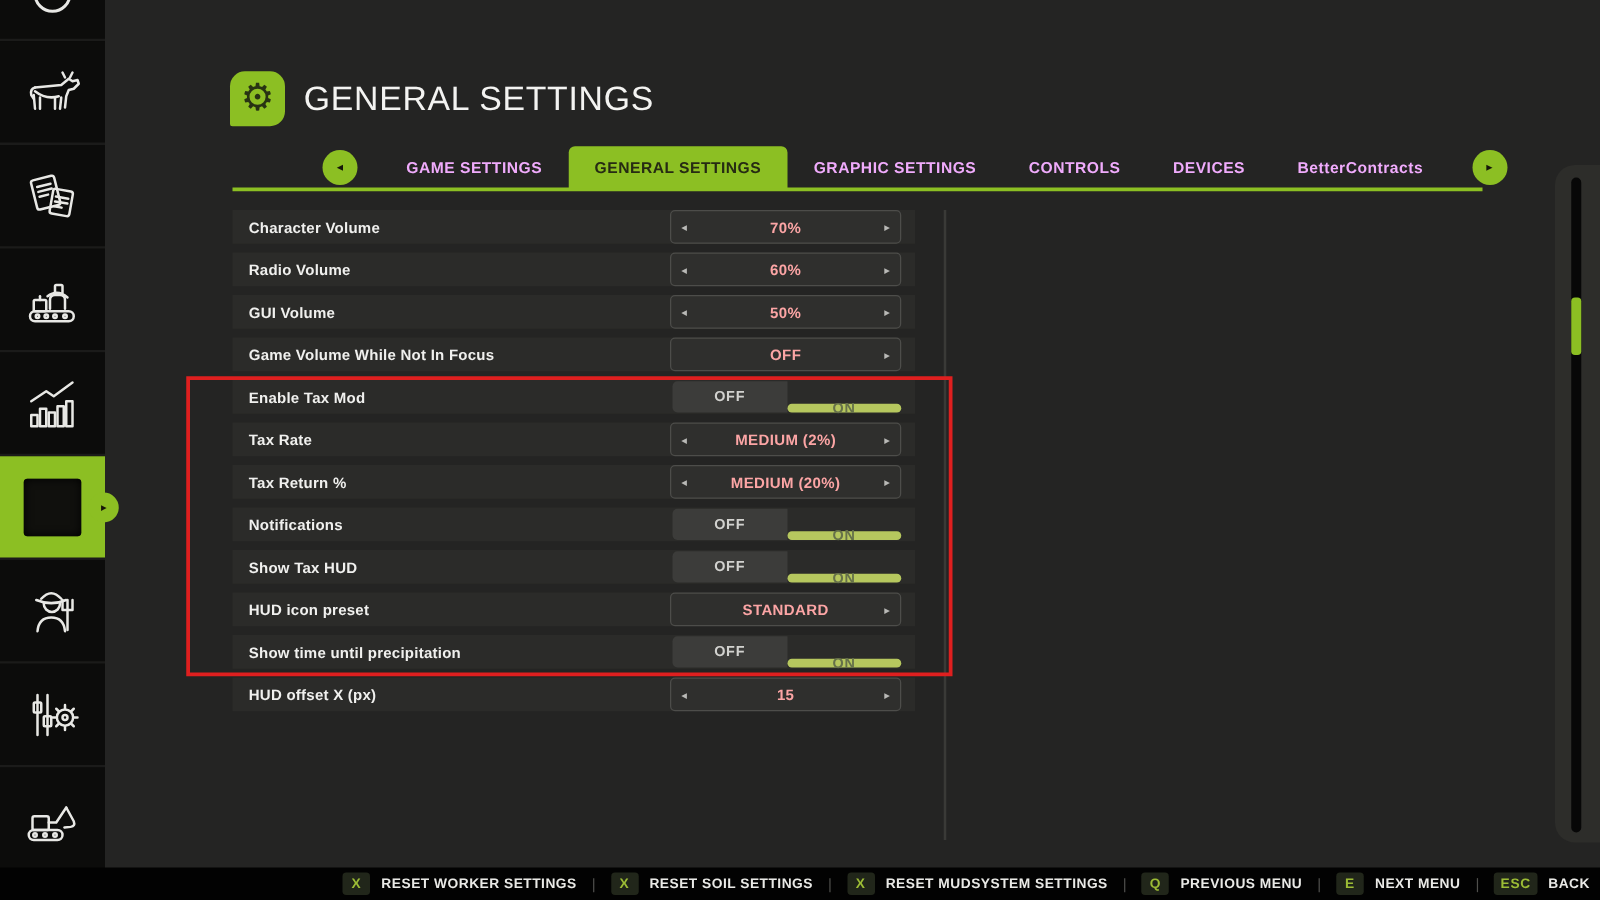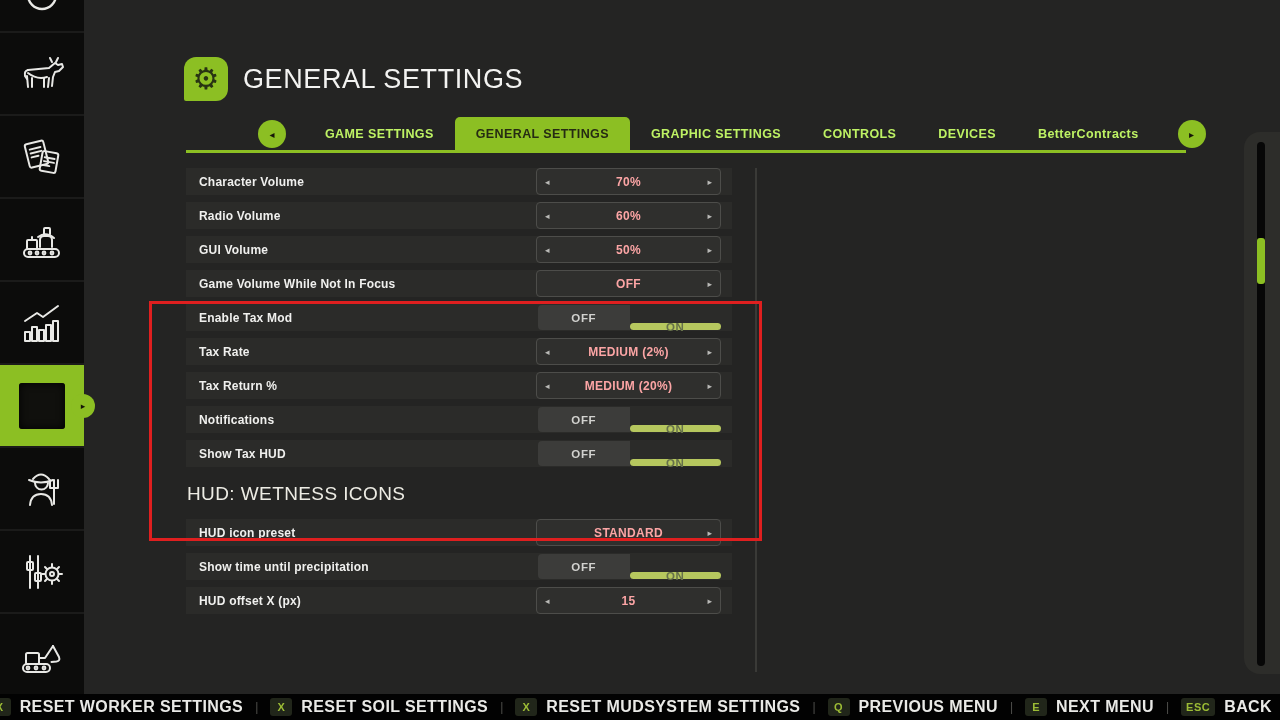--- a/index.html
+++ b/index.html
@@ -27,21 +27,21 @@
   .app-icon .gear{font-family:"DejaVu Sans",sans-serif;font-size:30px;color:#283313;line-height:1;}
   .page-title{font-size:27px;color:#f3f3f1;letter-spacing:0.6px;}
 
   
   .tabs{position:absolute;left:258px;top:117px;height:34px;display:flex;align-items:stretch;z-index:2;}
   .tab-arrow{width:28px;height:28px;border-radius:50%;background:#8cbf23;align-self:center;
     display:flex;align-items:center;justify-content:center;color:#161609;font-size:10px;cursor:pointer;flex:0 0 auto;}
   .tab-arrow.left{margin-right:18px;}
   .tab-arrow.right{margin-left:18px;}
   .tab{display:flex;align-items:center;padding:0 21px;font-size:12.5px;font-weight:bold;
-    color:#bef264;letter-spacing:0.4px;cursor:pointer;white-space:nowrap;}
+    color:#f0abfc;letter-spacing:0.4px;cursor:pointer;white-space:nowrap;}
   .tab.active{background:#8cbf23;color:#262b13;border-radius:5px 5px 0 0;}
   .green-line{position:absolute;left:186px;top:150px;width:1000px;height:3px;background:#8cbf23;z-index:1;}
 
   
   .content{position:absolute;left:186px;top:168px;width:546px;z-index:2;}
   .section-title{font-size:19px;color:#edece4;letter-spacing:0.4px;margin:16px 0 14px 1px;}
   .row{height:27px;background:#2b2b29;margin-bottom:7px;display:flex;align-items:center;
     justify-content:space-between;padding-left:13px;padding-right:11px;}
   .row-label{font-size:12px;font-weight:bold;color:#f0f0ee;letter-spacing:0.2px;}
   .selector{position:relative;width:183px;height:25px;background:#2f2f2d;border:1px solid #4d4d4a;
@@ -71,21 +71,21 @@
   .scroll-thumb{position:absolute;left:1257px;top:238px;width:8px;height:46px;background:#8cbf23;
     border-radius:3px;z-index:3;cursor:grab;}
 
   
   .bottom-bar{position:absolute;left:0;top:694px;width:1280px;height:26px;background:#020202;
     display:flex;align-items:center;justify-content:flex-end;gap:10px;padding-right:8px;
     box-sizing:border-box;z-index:6;}
   .bb-item{display:flex;align-items:center;gap:9px;cursor:pointer;}
   .key{min-width:12px;height:18px;padding:0 5px;background:#21261a;border-radius:3px;color:#9cbc35;
     font-size:11px;font-weight:bold;display:flex;align-items:center;justify-content:center;letter-spacing:0.5px;}
-  .bb-label{font-size:16px;font-weight:bold;color:#e9e9e6;letter-spacing:0.4px;white-space:nowrap;}
+  .bb-label{font-size:11px;font-weight:bold;color:#e9e9e6;letter-spacing:0.4px;white-space:nowrap;}
   .sep{color:#4f4f4c;font-size:12px;margin:0 2px;}
 </style>
 </head>
 <body>
 
 <div class="screen">
 
   <aside class="sidebar">
       <div class="side-item first">
         <span class="side-icon">
@@ -270,21 +270,20 @@
           <span class="t-on">ON</span>
         </div>
       </div>
       <div class="row">
         <span class="row-label">Show Tax HUD</span>
         <div class="toggle">
           <span class="t-off">OFF</span>
           <span class="t-on">ON</span>
         </div>
       </div>
-      <div class="section-title">HUD: WETNESS ICONS</div>
       <div class="row">
         <span class="row-label">HUD icon preset</span>
         <div class="selector">
           <span class="sel-value">STANDARD</span>
           <span class="arrow right">▸</span>
         </div>
       </div>
       <div class="row">
         <span class="row-label">Show time until precipitation</span>
         <div class="toggle">

